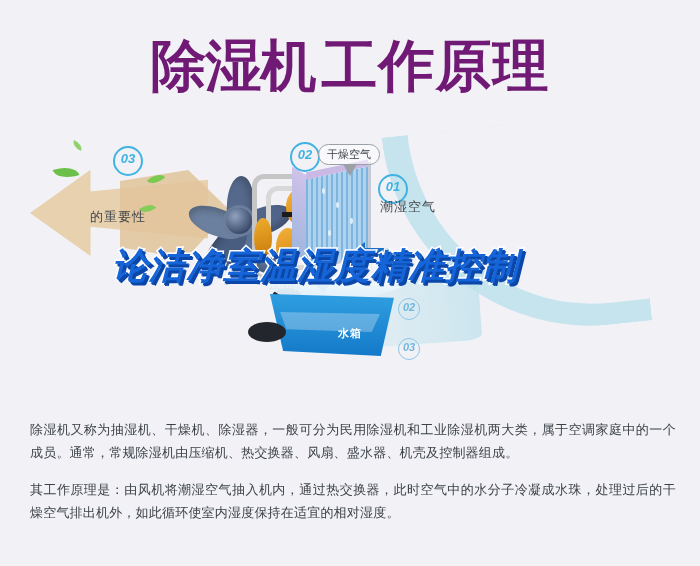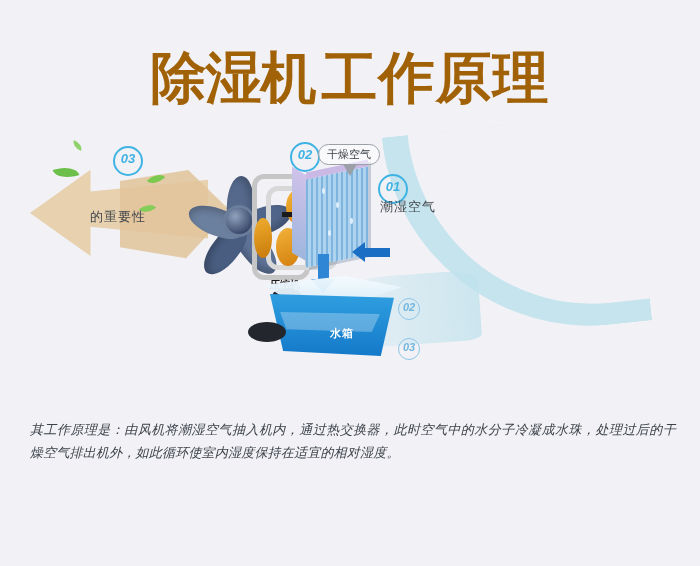--- a/index.html
+++ b/index.html
@@ -22,24 +22,23 @@
     top: 30px;
     width: 700px;
     text-align: center;
     height: 80px;
   }
   .title-a, .title-b {
     display: inline-block;
     font-size: 56px;
     line-height: 72px;
     font-weight: 700;
-    color: #a16207;
+    color: #701a75;
     letter-spacing: -1px;
     vertical-align: baseline;
-    margin-top: 12px;
   }
   .title-b {
     letter-spacing: 1px;
     margin-left: 6px;
   }
 
   
   .illus {
     position: absolute;
     left: 0;
@@ -244,21 +243,21 @@
   }
   .tank-water {
     position: absolute;
     left: 276px; top: 186px;
     width: 104px; height: 20px;
     background: rgba(255,255,255,.28);
     clip-path: polygon(4% 0%, 100% 10%, 92% 100%, 10% 86%);
   }
   .tank-label {
     position: absolute;
-    left: 330px; top: 200px;
+    left: 338px; top: 200px;
     font-size: 11px;
     color: #ffffff;
     font-weight: 700;
     letter-spacing: 1px;
   }
 
   
   .foot {
     position: absolute;
     width: 38px; height: 20px;
@@ -392,21 +391,21 @@
     width: 646px;
   }
   .para {
     font-size: 13px;
     line-height: 23px;
     color: #3c4248;
     margin: 0 0 14px 0;
     letter-spacing: .2px;
     text-align: justify;
   }
-  .para:last-child { margin-bottom: 0; font-style: italic; }
+  .para:last-child { margin-bottom: 0; }
 </style>
 </head>
 <body>
 
 <div class="title-wrap">
   <span class="title-a">除湿机</span><span class="title-b">工作原理</span>
 </div>
 
 <div class="illus">
 
@@ -466,26 +465,28 @@
   <div class="badge b-02">02</div>
   <div class="badge b-01">01</div>
 
   <div class="bubble">干燥空气</div>
 
   <div class="lbl dry">的重要性</div>
   <div class="lbl wet">潮湿空气</div>
 </div>
 
 <div class="overlay">
+  <div class="overlay-line">论洁净室温湿度精准控制</div>
 </div>
 
 <div class="steps">
   <div class="step">
     <div class="step-badge">02</div>
   </div>
   <div class="step">
     <div class="step-badge">03</div>
   </div>
 </div>
 
 <div class="body-copy">
+  <p class="para">除湿机又称为抽湿机、干燥机、除湿器，一般可分为民用除湿机和工业除湿机两大类，属于空调家庭中的一个成员。通常，常规除湿机由压缩机、热交换器、风扇、盛水器、机壳及控制器组成。</p>
   <p class="para">其工作原理是：由风机将潮湿空气抽入机内，通过热交换器，此时空气中的水分子冷凝成水珠，处理过后的干燥空气排出机外，如此循环使室内湿度保持在适宜的相对湿度。</p>
 </div>
 
 </body></html>

